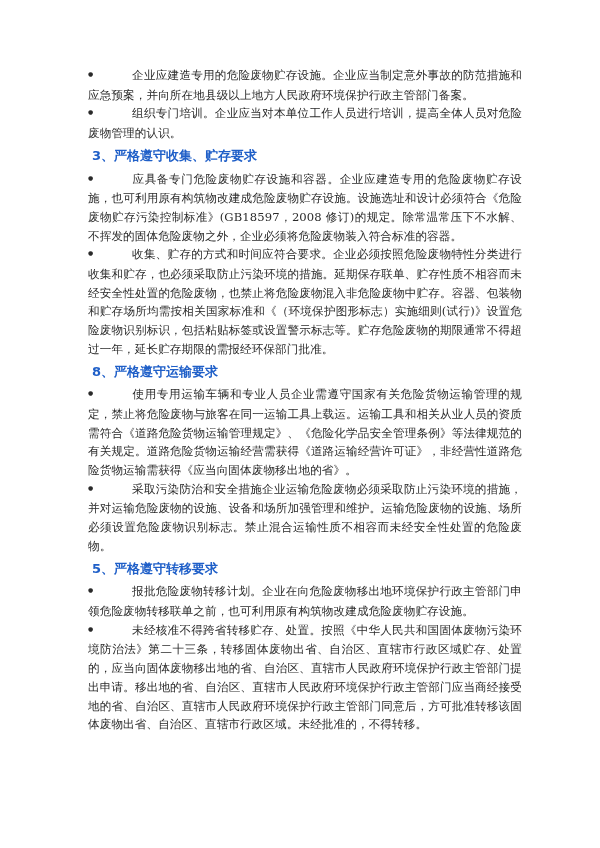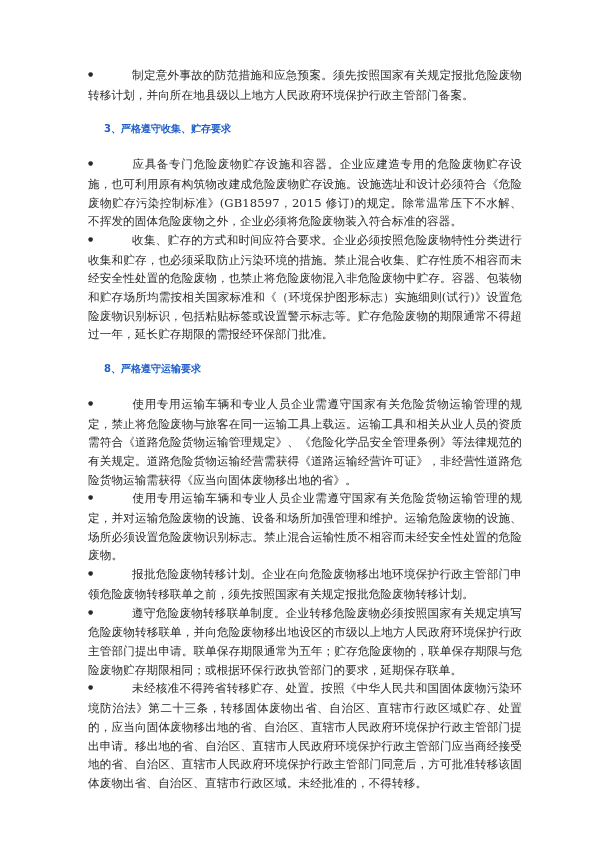--- a/index.html
+++ b/index.html
@@ -3,30 +3,31 @@
 <meta charset="utf-8">
 <style>
   html, body { margin:0; padding:0; background:#ffffff; }
   body { width:600px; height:848px; position:relative; overflow:hidden;
          font-family: "DejaVu Serif", "Liberation Serif", serif; color:#2a2a2a; }
   .page { position:absolute; left:88px; top:66px; width:434px; }
   .para { font-size:11.6px; line-height:18.7px; margin:0; text-align:justify; letter-spacing:0.1px; }
   .bullet { display:inline-block; width:44px; font-size:9px; vertical-align:top; }
   .bullet::before { content:"\25CF"; font-size:6px; position:relative; top:-2px; }
   .heading { font-family:"DejaVu Sans","Liberation Sans",sans-serif; font-weight:bold;
-             color:#1f5fc8; font-size:10px; line-height:18.7px; margin:16px; }
+             color:#1f5fc8; font-size:13px; line-height:18.7px; margin:4px; }
 </style>
 </head>
 <body>
 
 <div class="page">
-  <p class="para"><span class="bullet"></span><span>制定意外事故的防范措施和应急预案。须先按照国家有关规定报批危险废物转移计划，并向所在地县级以上地方人民政府环境保护行政主管部门备案。</span></p>
+  <p class="para"><span class="bullet"></span><span>企业应建造专用的危险废物贮存设施。企业应当制定意外事故的防范措施和应急预案，并向所在地县级以上地方人民政府环境保护行政主管部门备案。</span></p>
+  <p class="para"><span class="bullet"></span><span>组织专门培训。企业应当对本单位工作人员进行培训，提高全体人员对危险废物管理的认识。</span></p>
   <p class="heading">3、严格遵守收集、贮存要求</p>
-  <p class="para"><span class="bullet"></span><span>应具备专门危险废物贮存设施和容器。企业应建造专用的危险废物贮存设施，也可利用原有构筑物改建成危险废物贮存设施。设施选址和设计必须符合《危险废物贮存污染控制标准》(GB18597，2015 修订)的规定。除常温常压下不水解、不挥发的固体危险废物之外，企业必须将危险废物装入符合标准的容器。</span></p>
-  <p class="para"><span class="bullet"></span><span>收集、贮存的方式和时间应符合要求。企业必须按照危险废物特性分类进行收集和贮存，也必须采取防止污染环境的措施。禁止混合收集、贮存性质不相容而未经安全性处置的危险废物，也禁止将危险废物混入非危险废物中贮存。容器、包装物和贮存场所均需按相关国家标准和《（环境保护图形标志）实施细则(试行)》设置危险废物识别标识，包括粘贴标签或设置警示标志等。贮存危险废物的期限通常不得超过一年，延长贮存期限的需报经环保部门批准。</span></p>
+  <p class="para"><span class="bullet"></span><span>应具备专门危险废物贮存设施和容器。企业应建造专用的危险废物贮存设施，也可利用原有构筑物改建成危险废物贮存设施。设施选址和设计必须符合《危险废物贮存污染控制标准》(GB18597，2008 修订)的规定。除常温常压下不水解、不挥发的固体危险废物之外，企业必须将危险废物装入符合标准的容器。</span></p>
+  <p class="para"><span class="bullet"></span><span>收集、贮存的方式和时间应符合要求。企业必须按照危险废物特性分类进行收集和贮存，也必须采取防止污染环境的措施。延期保存联单、贮存性质不相容而未经安全性处置的危险废物，也禁止将危险废物混入非危险废物中贮存。容器、包装物和贮存场所均需按相关国家标准和《（环境保护图形标志）实施细则(试行)》设置危险废物识别标识，包括粘贴标签或设置警示标志等。贮存危险废物的期限通常不得超过一年，延长贮存期限的需报经环保部门批准。</span></p>
   <p class="heading">8、严格遵守运输要求</p>
   <p class="para"><span class="bullet"></span><span>使用专用运输车辆和专业人员企业需遵守国家有关危险货物运输管理的规定，禁止将危险废物与旅客在同一运输工具上载运。运输工具和相关从业人员的资质需符合《道路危险货物运输管理规定》、《危险化学品安全管理条例》等法律规范的有关规定。道路危险货物运输经营需获得《道路运输经营许可证》，非经营性道路危险货物运输需获得《应当向固体废物移出地的省》。</span></p>
-  <p class="para"><span class="bullet"></span><span>使用专用运输车辆和专业人员企业需遵守国家有关危险货物运输管理的规定，并对运输危险废物的设施、设备和场所加强管理和维护。运输危险废物的设施、场所必须设置危险废物识别标志。禁止混合运输性质不相容而未经安全性处置的危险废物。</span></p>
-  <p class="para"><span class="bullet"></span><span>报批危险废物转移计划。企业在向危险废物移出地环境保护行政主管部门申领危险废物转移联单之前，须先按照国家有关规定报批危险废物转移计划。</span></p>
-  <p class="para"><span class="bullet"></span><span>遵守危险废物转移联单制度。企业转移危险废物必须按照国家有关规定填写危险废物转移联单，并向危险废物移出地设区的市级以上地方人民政府环境保护行政主管部门提出申请。联单保存期限通常为五年；贮存危险废物的，联单保存期限与危险废物贮存期限相同；或根据环保行政执管部门的要求，延期保存联单。</span></p>
+  <p class="para"><span class="bullet"></span><span>采取污染防治和安全措施企业运输危险废物必须采取防止污染环境的措施，并对运输危险废物的设施、设备和场所加强管理和维护。运输危险废物的设施、场所必须设置危险废物识别标志。禁止混合运输性质不相容而未经安全性处置的危险废物。</span></p>
+  <p class="heading">5、严格遵守转移要求</p>
+  <p class="para"><span class="bullet"></span><span>报批危险废物转移计划。企业在向危险废物移出地环境保护行政主管部门申领危险废物转移联单之前，也可利用原有构筑物改建成危险废物贮存设施。</span></p>
   <p class="para"><span class="bullet"></span><span>未经核准不得跨省转移贮存、处置。按照《中华人民共和国固体废物污染环境防治法》第二十三条，转移固体废物出省、自治区、直辖市行政区域贮存、处置的，应当向固体废物移出地的省、自治区、直辖市人民政府环境保护行政主管部门提出申请。移出地的省、自治区、直辖市人民政府环境保护行政主管部门应当商经接受地的省、自治区、直辖市人民政府环境保护行政主管部门同意后，方可批准转移该固体废物出省、自治区、直辖市行政区域。未经批准的，不得转移。</span></p>
 
 </div>
 
 </body></html>

